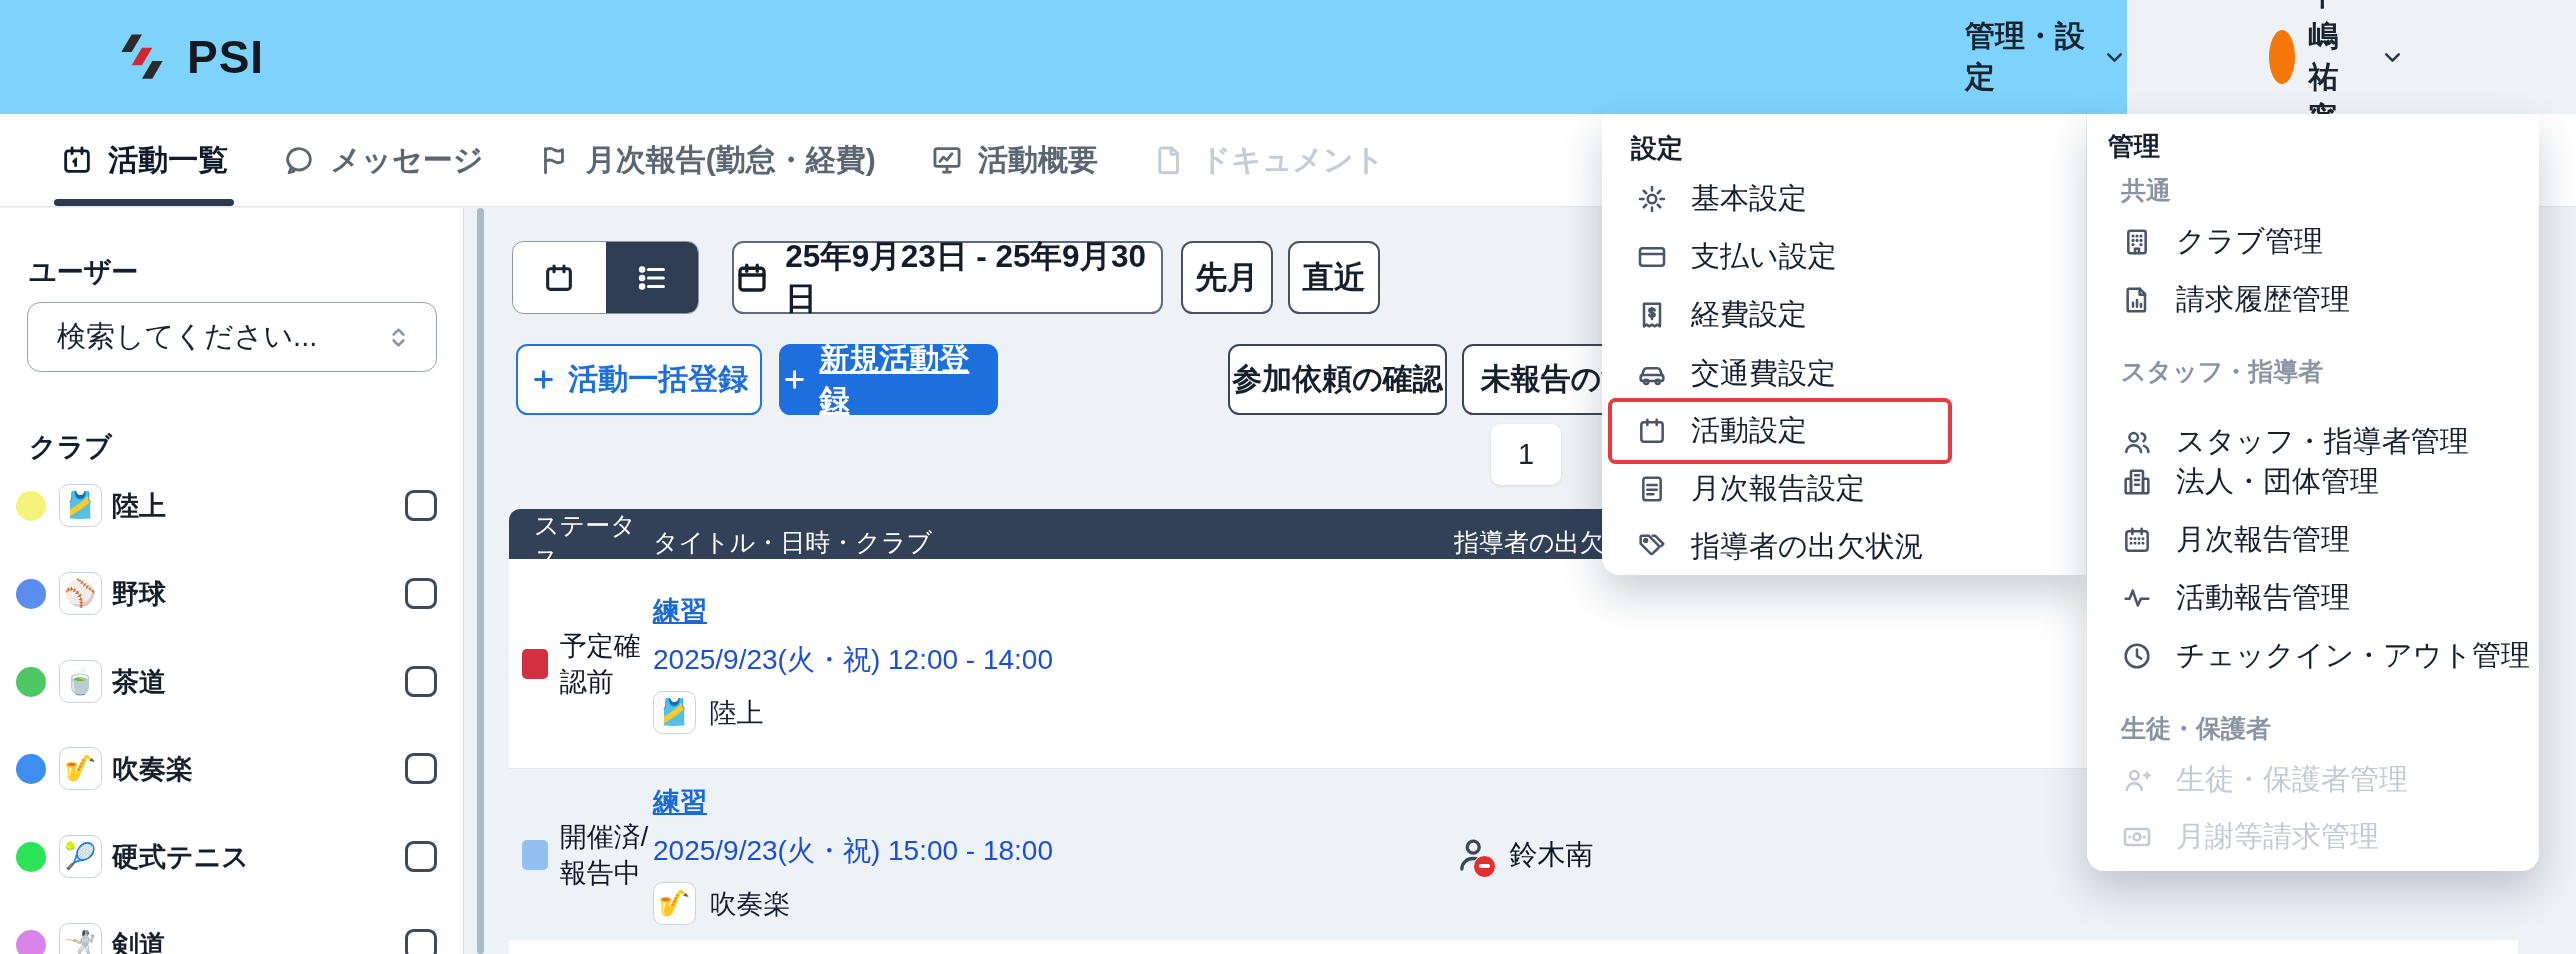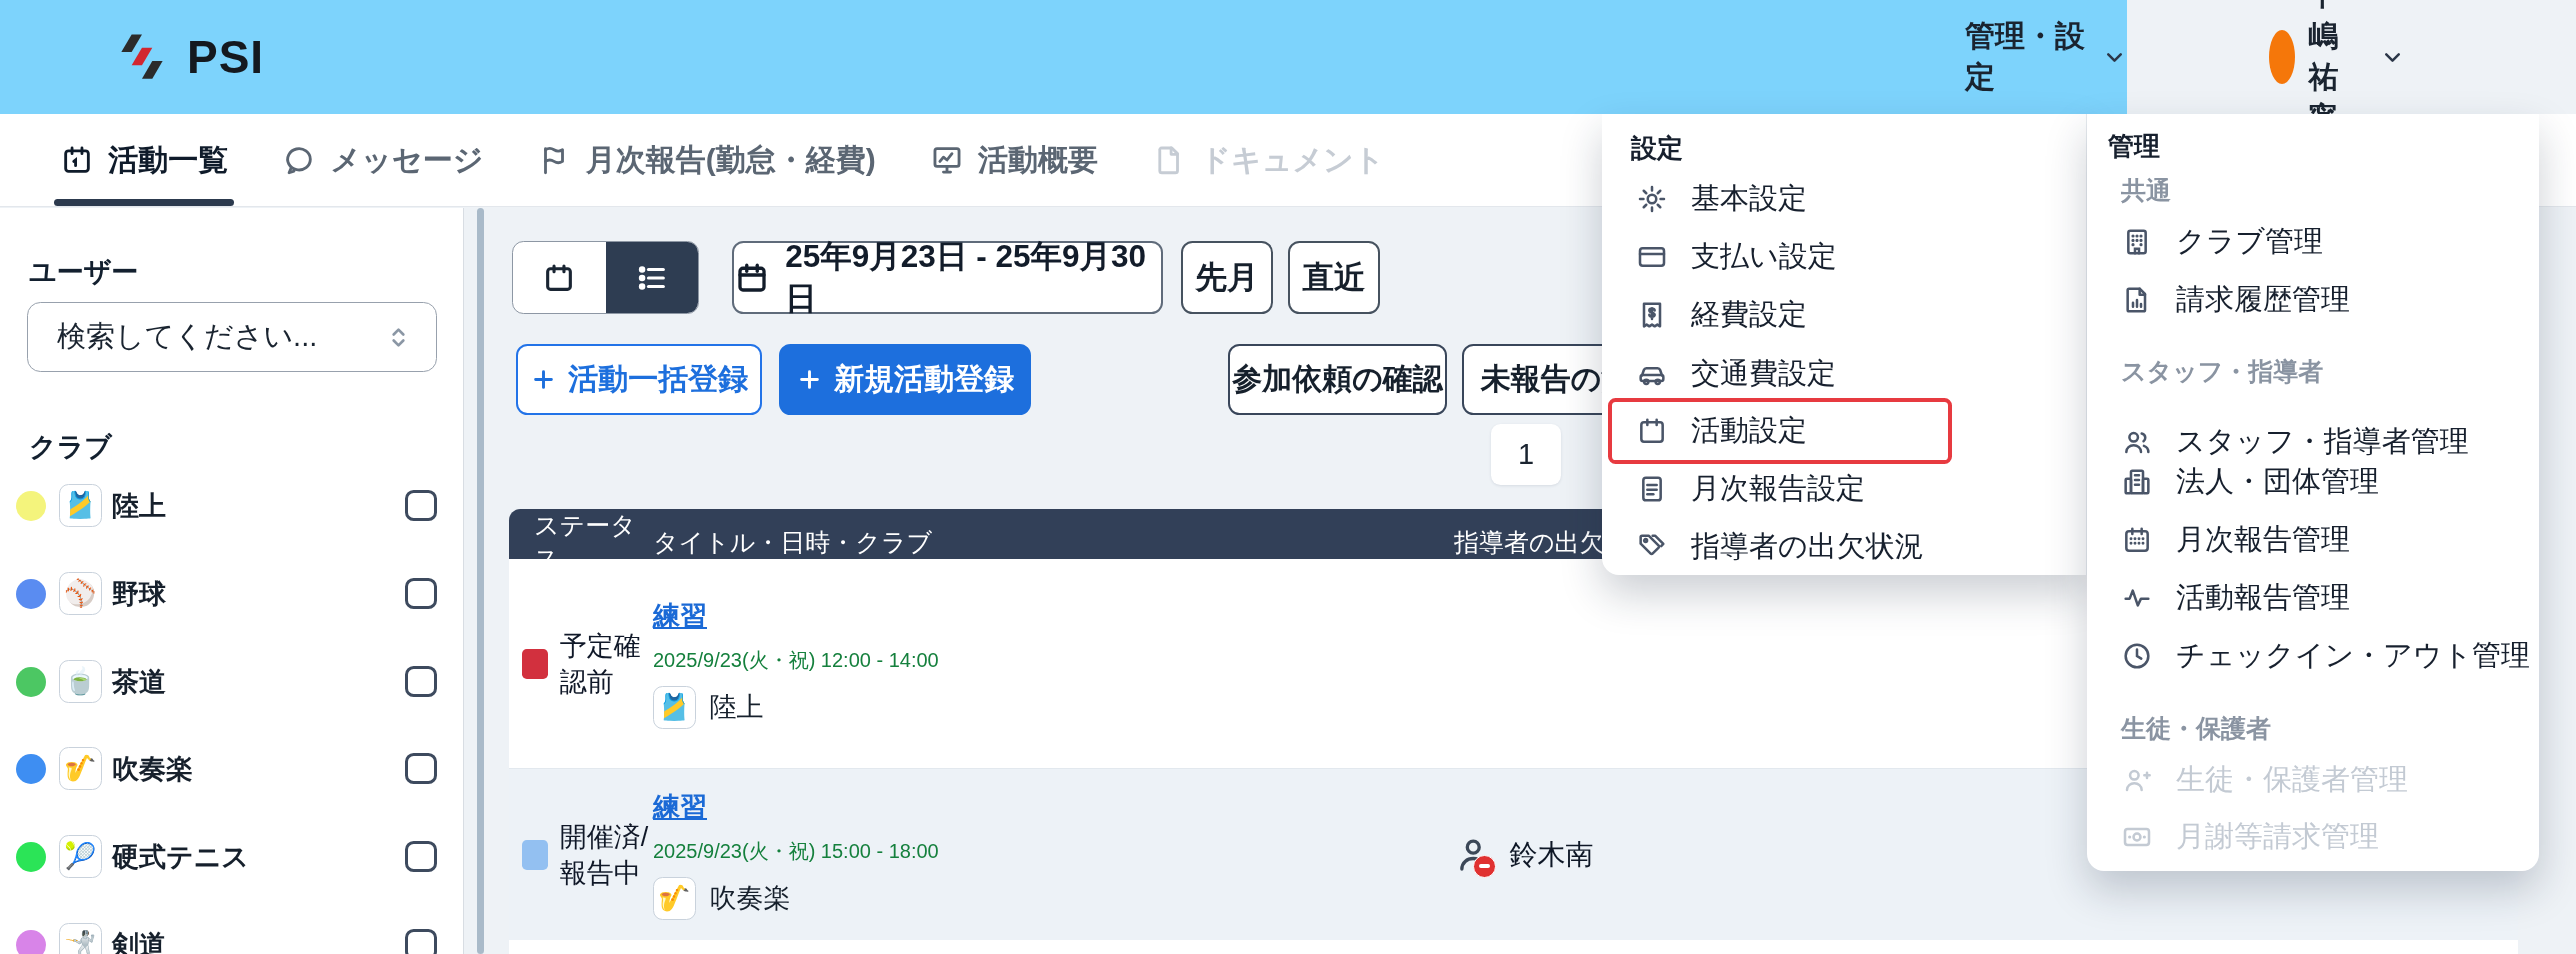--- a/index.html
+++ b/index.html
@@ -59,21 +59,21 @@
   .t-header { height:50px; background:#324058; border-radius:11.4px 11.4px 0 0; display:grid; grid-template-columns:144px 801px 1fr; align-items:center; color:#ffffff; font-size:25px; font-weight:500; }
   .t-header .hc1 { padding-left:25px; }
   .t-row { display:grid; grid-template-columns:144px 801px 1fr; border-bottom:1px solid #e2e8ee; }
   .t-row.alt { background:#edf2f7; }
   .t-row.plain { background:#ffffff; }
   .status-cell { display:flex; align-items:center; gap:11.4px; padding-left:13.4px; }
   .status-sq { width:26px; height:30px; border-radius:4.8px; flex:0 0 auto; }
   .status-txt { font-size:27px; font-weight:500; color:#101828; }
   .title-cell { display:flex; flex-direction:column; justify-content:center; gap:12.4px; }
   .t-link { font-size:27px; font-weight:600; color:#1b6ad6; text-decoration:underline; width:fit-content; cursor:pointer; }
-  .t-date { font-size:20px; color:#15803d; }
+  .t-date { font-size:28px; color:#1d4ed8; }
   .t-club { display:flex; align-items:center; gap:13.4px; }
   .t-club .emoji-box { position:static; width:43px; height:43px; }
   .t-club-name { font-size:27px; color:#16202c; }
   .inst-cell { display:flex; align-items:center; gap:13.4px; }
   .inst-name { font-size:28px; color:#0e1726; }
   .person-wrap { position:relative; width:42px; height:42px; color:#3c4858; }
   .person-badge { position:absolute; left:19px; top:21px; width:23px; height:23px; border-radius:50%; background:#e03131; border:1.9px solid #fff; display:flex; align-items:center; justify-content:center; }
   .person-badge::after { content:""; width:11.4px; height:3.3px; background:#ffffff; border-radius:1.9px; }
   .row3-strip { left:509px; top:940px; width:2009px; height:14.3px; background:#ffffff; z-index:1; }
 
@@ -275,21 +275,21 @@
   <div class="abs btn small-btn" style="left:1288px; width:92px;">直近</div>
 
   <div class="abs btn act-btn outline-blue" style="left:516px; width:246px;">
     <span>
       <svg width="27" height="27" viewBox="0 0 24 24" fill="none" stroke="currentColor" stroke-width="2.6" stroke-linecap="round">
           <path d="M12 5v14M5 12h14"></path>
         </svg>
     </span>
     <span>活動一括登録</span>
   </div>
-  <div class="abs btn act-btn fill-blue" style="left:779px; width:252px;">
+  <div class="abs btn act-btn fill-blue" style="left:779px; width:219px;text-decoration:underline;">
     <span>
       <svg width="27" height="27" viewBox="0 0 24 24" fill="none" stroke="currentColor" stroke-width="2.6" stroke-linecap="round">
           <path d="M12 5v14M5 12h14"></path>
         </svg>
     </span>
     <span>新規活動登録</span>
   </div>
   <div class="abs btn act-btn outline-dark" style="left:1228px; width:219px;">参加依頼の確認</div>
   <div class="abs btn act-btn outline-dark" style="left:1462px; width:218px;">未報告の活動</div>
 

